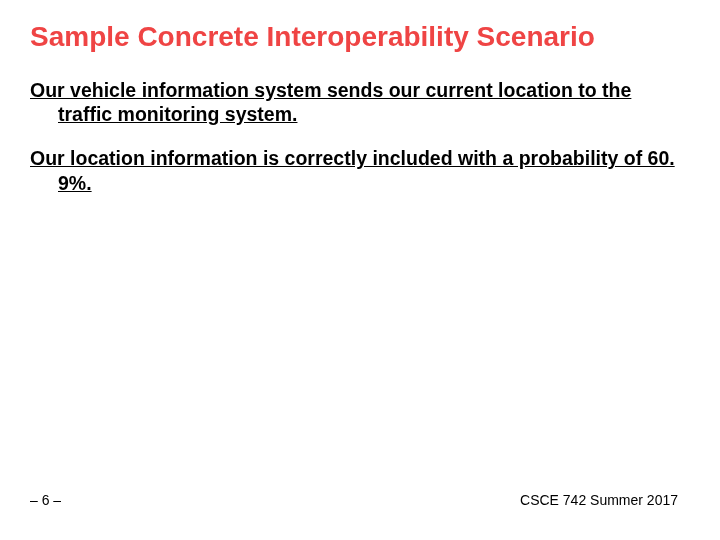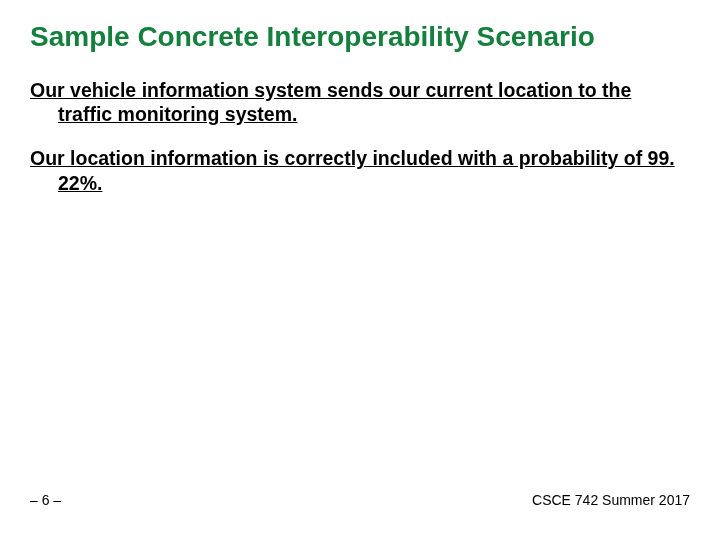--- a/index.html
+++ b/index.html
@@ -15,21 +15,21 @@
       position: relative;
       overflow: hidden;
     }
     .slide {
       width: 100%;
       height: 100%;
       padding: 20px 30px 0 30px;
       position: relative;
     }
     .title {
-      color: #15803d;
+      color: #ef4444;
       font-size: 28px;
       font-weight: bold;
       margin-bottom: 24px;
       line-height: 1.2;
     }
     .paragraph {
       color: #000000;
       font-size: 19.5px;
       font-weight: bold;
       margin-bottom: 20px;
@@ -51,21 +51,21 @@
     }
     .page-num {
       position: absolute;
       left: 0;
       top: 0;
       color: #000000;
       font-size: 14px;
     }
     .course {
       position: absolute;
-      right: 0;
+      right: 12px;
       top: 0;
       color: #000000;
       font-size: 14px;
     }
     .copyright {
       position: absolute;
       left: 18px;
       top: 12px;
       color: #000000;
       font-size: 11px;
@@ -82,20 +82,20 @@
 
 <div class="slide">
   <h1 class="title">Sample Concrete Interoperability Scenario</h1>
 
   <p class="paragraph">
     <span class="paragraph-indent">Our vehicle information system sends our current location to the traffic monitoring system.</span>
   </p>
 
 
   <p class="paragraph">
-    <span class="paragraph-indent">Our location information is correctly included with a probability of 99. 22%.</span>
+    <span class="paragraph-indent">Our location information is correctly included with a probability of 60. 9%.</span>
   </p>
 
   <div class="footer">
     <div class="page-num">– 6 –</div>
     <div class="course">CSCE 742 Summer 2017</div>
   </div>
 </div>
 
 </body></html>

